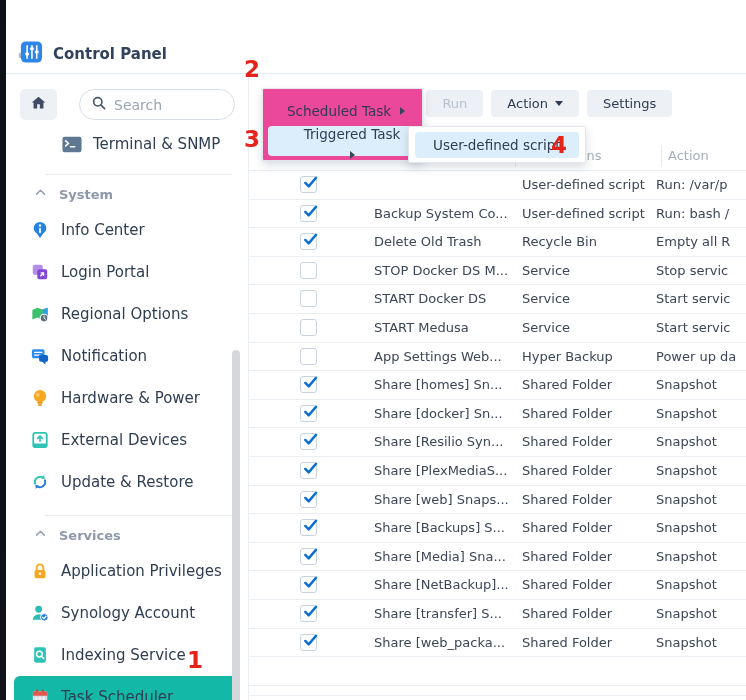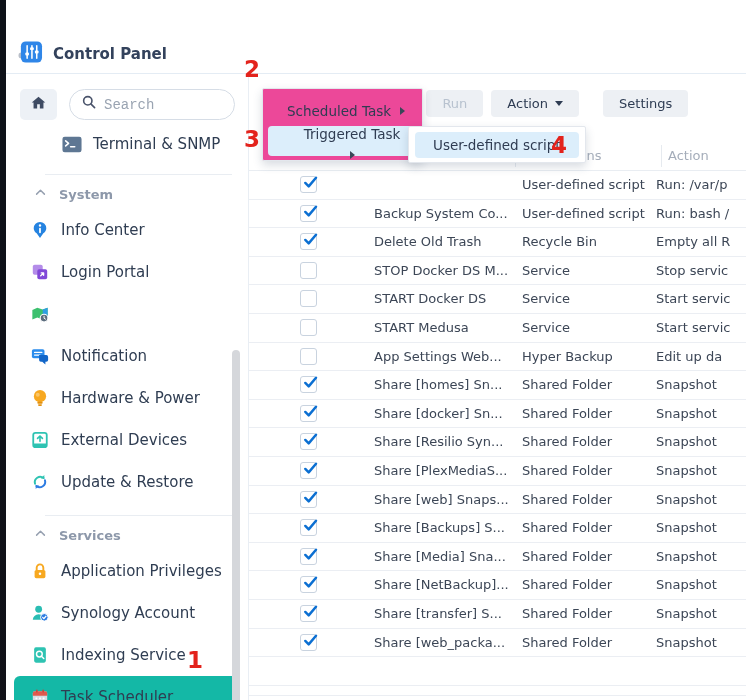--- a/index.html
+++ b/index.html
@@ -11,37 +11,37 @@
   }
   .window { position:absolute; left:6px; top:0; width:740px; height:693px; background:#fff; }
   
   .titlebar { height:39px; border-bottom:1px solid #e4ecf4; display:flex; align-items:center; padding-left:12px; gap:10px;margin-top:35px; }
   .titlebar .title { font-weight:bold; color:#33425c; font-size:15px; }
   
   .content { display:flex; height:653px; }
   .sidebar { width:243px; flex-shrink:0; border-right:1px solid #e9eef4; position:relative; background:#fff; }
   .main { flex:1; position:relative; background:#fff; overflow:hidden; }
   
-  .side-top { display:flex; gap:12px; margin:15px 13px 0 14px;font-family:Liberation Mono, monospace; }
+  .side-top { display:flex; gap:22px; margin:15px 13px 0 14px; }
   .home-btn { width:37px; height:31px; background:#edf1f6; border:none; border-radius:5px; display:flex; align-items:center; justify-content:center; cursor:pointer; }
   .search-box { flex:1; height:31px; border:1px solid #d6dde6; border-radius:16px; display:flex; align-items:center; padding:0 11px; gap:7px; background:#fff; }
   .search-box input { border:none; outline:none; width:100px; font-size:14px; color:#3a4558; font-family:inherit; }
   .search-box input::placeholder { color:#9aa4b2; }
   .side-item { height:42px; display:flex; align-items:center; gap:11px; padding-left:24px; font-size:15px; color:#2f3d52; cursor:pointer; }
   .side-item.top-item { padding-left:56px; margin-top:6px; height:36px; }
   .side-item .ic { width:20px; display:flex; justify-content:center; }
   .side-sep { height:1px; background:#e9edf2; margin:12px 16px 0 39px; }
   .section-header { height:30px; display:flex; align-items:center; gap:12px; padding-left:28px; margin-top:4px; color:#8d98aa; font-size:13px; font-weight:bold; cursor:pointer; }
   .side-item.selected { background:#14b8a6; border-radius:6px; margin:0 10px 0 8px; padding-left:16px; }
   .side-scrollbar { position:absolute; right:8px; top:276px; width:8px; height:377px; background:#d5d7db; border-radius:4px; cursor:pointer; }
   
   .toolbar { display:flex; padding:16px 0 0 14px; gap:8px; }
   .tbtn { height:27px; background:#edf0f4; border:none; border-radius:4px; font-size:13px; color:#2e3c53; padding:0 16px; font-family:inherit; display:flex; align-items:center; gap:7px; cursor:pointer; }
   .tbtn.disabled { color:#b8c2cf; cursor:default; }
-  .tbtn.settings { margin-left:16px; }
+  .tbtn.settings { margin-left:0; }
   .caret-down { width:0; height:0; border-left:4px solid transparent; border-right:4px solid transparent; border-top:5px solid #2e3c53; }
   
   .grid-header { height:30px; margin-top:24px; border-bottom:1px solid #e9edf2; position:relative; color:#a5adba; font-size:13px; }
   .grid-header .h-label { position:absolute; top:7px; cursor:pointer; }
   .grid-header .h-apps { left:273px; }
   .grid-header .h-action { left:419px; }
   .grid-header .h-sep { position:absolute; top:4px; width:1px; height:22px; background:#e6eaef; }
   .grid-header .sep1 { left:266px; } .grid-header .sep2 { left:412px; }
   .row { height:28.6px; border-bottom:1px solid #ebeef3; position:relative; font-size:13px; color:#3c4656; cursor:pointer; }
   .row .cb { position:absolute; left:51px; top:5px; width:17px; height:17px; border:1px solid #c9d3df; border-radius:3px; background:#fff; }
@@ -151,20 +151,21 @@
 
   <div class="side-item">
     <span class="ic">
               <svg width="18" height="18" viewBox="0 0 20 20">
                 <path d="M1.5 5.5 7 3l6 2 5.5-2v11l-5.5 2-6-2-5.5 2Z" fill="#3cc06e"></path>
                 <path d="M13 5l5.5-2v11L13 16Z" fill="#2f9ee2"></path>
                 <circle cx="14.5" cy="14.5" r="4.3" fill="#5c6d7e" stroke="#fff" stroke-width="1.2"></circle>
                 <path d="M14.5 12.5v2.2l1.6 1" fill="none" stroke="#fff" stroke-width="1.1" stroke-linecap="round"></path>
               </svg>
             </span>
+    <span class="lbl">Regional Options</span>
   </div>
 
   <div class="side-item">
     <span class="ic">
               <svg width="18" height="18" viewBox="0 0 20 20">
                 <rect x="1" y="2.5" width="14" height="10" rx="2" fill="#2a8ced"></rect>
                 <line x1="4" y1="6" x2="12" y2="6" stroke="#fff" stroke-width="1.5" stroke-linecap="round"></line>
                 <line x1="4" y1="9" x2="10" y2="9" stroke="#fff" stroke-width="1.5" stroke-linecap="round"></line>
                 <path d="M9 9h8a2 2 0 0 1 2 2v3.5a2 2 0 0 1-2 2h-1v3l-3.5-3H11a2 2 0 0 1-2-2Z" fill="#1266c8"></path>
               </svg>
@@ -352,21 +353,21 @@
     <span class="cb"></span>
     <span class="cell cell-name">START Medusa</span>
     <span class="cell cell-app">Service</span>
     <span class="cell cell-action">Start servic</span>
   </div>
 
   <div class="row">
     <span class="cb"></span>
     <span class="cell cell-name">App Settings Web...</span>
     <span class="cell cell-app">Hyper Backup</span>
-    <span class="cell cell-action">Edit up da</span>
+    <span class="cell cell-action">Power up da</span>
   </div>
 
   <div class="row checked">
     <span class="cb">
               <svg width="19" height="19" viewBox="0 0 20 20">
                 <path d="M4.5 10.5l3.6 3.6L15.8 5" fill="none" stroke="#0b6fd2" stroke-width="2.6" stroke-linecap="round" stroke-linejoin="round"></path>
               </svg>
             </span>
     <span class="cell cell-name">Share [homes] Sn...</span>
     <span class="cell cell-app">Shared Folder</span>

